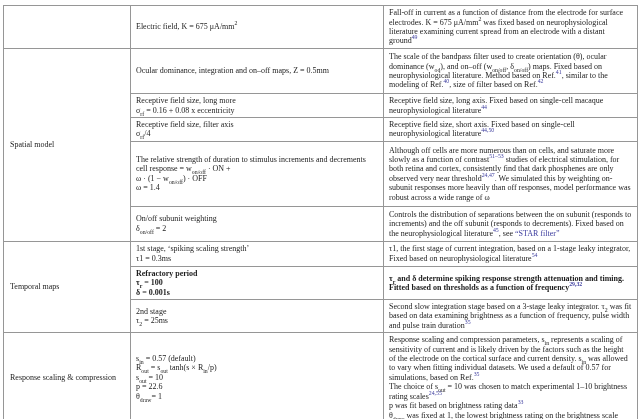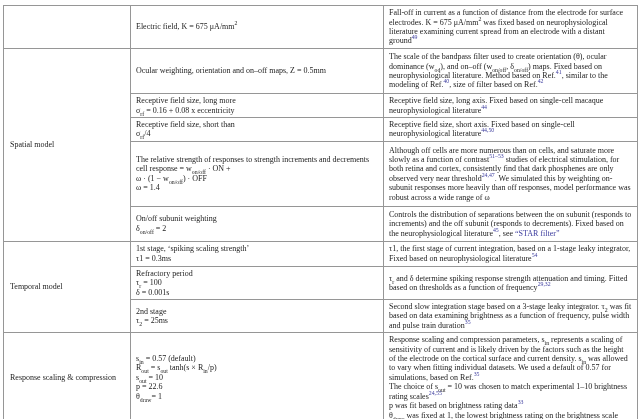--- a/index.html
+++ b/index.html
@@ -28,21 +28,21 @@
     overflow:hidden;
   }
   td.cat{padding-left:6px;margin-top:40px;}
   tr.r1{height:43px;}
   tr.r2{height:45px;}
   tr.r3{height:24px;}
   tr.r4{height:23px;}
   tr.r5{height:65px;}
   tr.r6{height:35px;}
   tr.r7{height:25px;}
-  tr.r8{height:33px;}
+  tr.r8{height:33px;font-weight:bold;}
   tr.r9{height:28px;font-family:Liberation Serif, serif;}
   tr.r10{height:89px;}
   sub,sup{font-size:5.8px;line-height:0;}
   sup.ref{color:var(--link);}
   span.link{color:var(--link);}
   .line{margin:0;}
 </style>
 </head>
 <body>
 
@@ -63,50 +63,50 @@
       <td>
         <div class="line">Fall-off in current as a function of distance from the electrode for surface electrodes. K = 675 μA/mm<sup>2</sup> was fixed based on neurophysiological literature examining current spread from an electrode with a distant ground<sup class="ref">49</sup></div>
       </td>
     </tr>
 
     <tr class="r2">
       <td class="cat" rowspan="5">
         <div class="line">Spatial model</div>
       </td>
       <td>
-        <div class="line">Ocular weighting, orientation and on–off maps, Z = 0.5mm</div>
+        <div class="line">Ocular dominance, integration and on–off maps, Z = 0.5mm</div>
       </td>
       <td>
         <div class="line">The scale of the bandpass filter used to create orientation (θ), ocular dominance (w<sub>od</sub>), and on–off (w<sub>on/off</sub>, δ<sub>on/off</sub>) maps. Fixed based on neurophysiological literature. Method based on Ref.<sup class="ref">41</sup>, similar to the modeling of Ref.<sup class="ref">40</sup>, size of filter based on Ref.<sup class="ref">42</sup></div>
       </td>
     </tr>
 
     <tr class="r3">
       <td>
         <div class="line">Receptive field size, long more</div>
         <div class="line">σ<sub>rf</sub> = 0.16 + 0.08 x eccentricity</div>
       </td>
       <td>
         <div class="line">Receptive field size, long axis. Fixed based on single-cell macaque neurophysiological literature<sup class="ref">44</sup></div>
       </td>
     </tr>
 
     <tr class="r4">
       <td>
-        <div class="line">Receptive field size, short than</div>
+        <div class="line">Receptive field size, filter axis</div>
         <div class="line">σ<sub>rf</sub>/4</div>
       </td>
       <td>
         <div class="line">Receptive field size, short axis. Fixed based on single-cell neurophysiological literature<sup class="ref">44,50</sup></div>
       </td>
     </tr>
 
     <tr class="r5">
       <td>
-        <div class="line">The relative strength of responses to strength increments and decrements</div>
+        <div class="line">The relative strength of duration to stimulus increments and decrements</div>
         <div class="line">cell response = w<sub>on/off</sub> · ON +</div>
         <div class="line">ω · (1 − w<sub>on/off</sub>) · OFF</div>
         <div class="line">ω = 1.4</div>
       </td>
       <td>
         <div class="line">Although off cells are more numerous than on cells, and saturate more slowly as a function of contrast<sup class="ref">51–53</sup> studies of electrical stimulation, for both retina and cortex, consistently find that dark phosphenes are only observed very near threshold<sup class="ref">24,47</sup>. We simulated this by weighting on-subunit responses more heavily than off responses, model performance was robust across a wide range of ω</div>
       </td>
     </tr>
 
     <tr class="r6">
@@ -114,21 +114,21 @@
         <div class="line">On/off subunit weighting</div>
         <div class="line">δ<sub>on/off</sub> = 2</div>
       </td>
       <td>
         <div class="line">Controls the distribution of separations between the on subunit (responds to increments) and the off subunit (responds to decrements). Fixed based on the neurophysiological literature<sup class="ref">45</sup>, see <span class="link">“STAR filter”</span></div>
       </td>
     </tr>
 
     <tr class="r7">
       <td class="cat" rowspan="3">
-        <div class="line">Temporal model</div>
+        <div class="line">Temporal maps</div>
       </td>
       <td>
         <div class="line">1st stage, ‘spiking scaling strength’</div>
         <div class="line">τ1 = 0.3ms</div>
       </td>
       <td>
         <div class="line">τ1, the first stage of current integration, based on a 1-stage leaky integrator, Fixed based on neurophysiological literature<sup class="ref">54</sup></div>
       </td>
     </tr>
 

